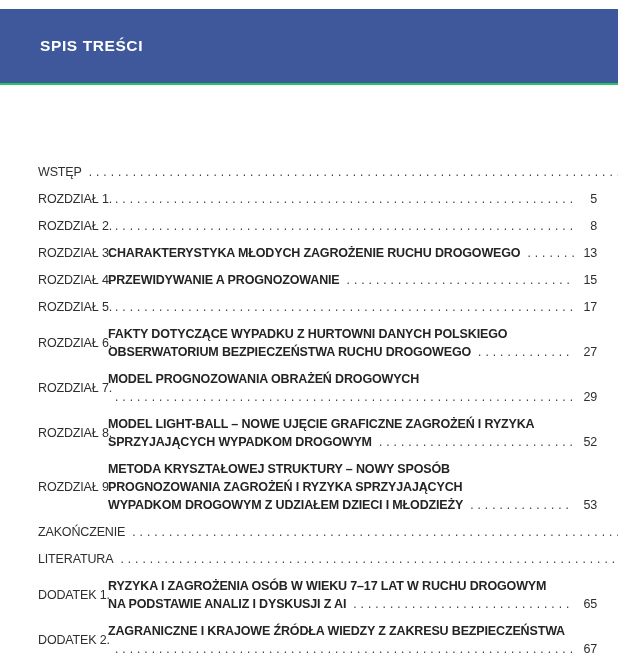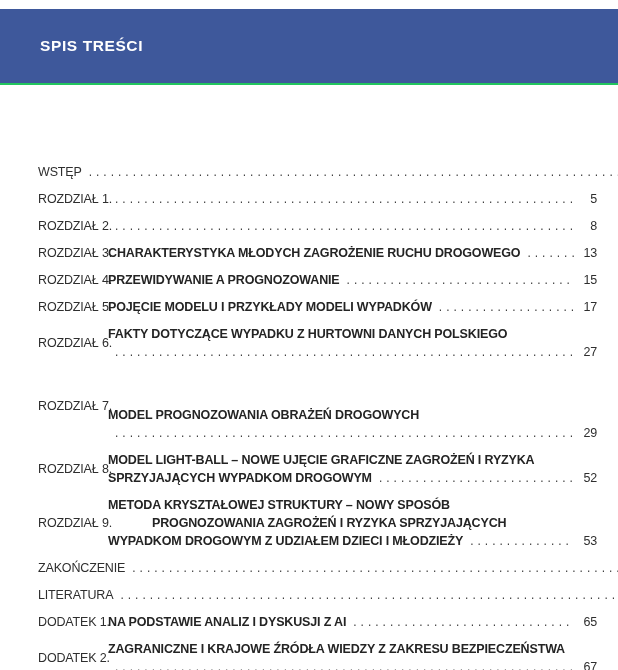--- a/index.html
+++ b/index.html
@@ -143,40 +143,40 @@
           <span class="toc-title">PRZEWIDYWANIE A PROGNOZOWANIE</span>
           <span class="dots">................................................................................................................................................................</span>
           <span class="page">15</span>
         </span>
       </span>
     </div>
     <div class="toc-entry chapter">
       <span class="toc-label">ROZDZIAŁ 5.</span>
       <span class="toc-body">
         <span class="toc-line">
-          <span class="toc-title">POJĘCIE MODELU I PRZYKŁADY MODELI WYPADKÓW</span>
           <span class="dots">................................................................................................................................................................</span>
           <span class="page">17</span>
         </span>
       </span>
     </div>
     <div class="toc-entry chapter">
       <span class="toc-label">ROZDZIAŁ 6.</span>
       <span class="toc-body">
         <span class="toc-title" style="display: block;">FAKTY DOTYCZĄCE WYPADKU Z HURTOWNI DANYCH POLSKIEGO</span>
         <span class="toc-line">
+          <span class="toc-title">OBSERWATORIUM BEZPIECZEŃSTWA RUCHU DROGOWEGO</span>
           <span class="dots">................................................................................................................................................................</span>
           <span class="page">27</span>
         </span>
       </span>
     </div>
     <div class="toc-entry chapter">
       <span class="toc-label">ROZDZIAŁ 7.</span>
       <span class="toc-body">
-        <span class="toc-title" style="display: block; margin-top: 36px;">MODEL PROGNOZOWANIA OBRAŻEŃ DROGOWYCH</span>
+        <span class="toc-title" style="display: block;">MODEL PROGNOZOWANIA OBRAŻEŃ DROGOWYCH</span>
         <span class="toc-line">
           <span class="dots">................................................................................................................................................................</span>
           <span class="page">29</span>
         </span>
       </span>
     </div>
     <div class="toc-entry chapter">
       <span class="toc-label">ROZDZIAŁ 8.</span>
       <span class="toc-body">
         <span class="toc-title" style="display: block;">MODEL LIGHT-BALL – NOWE UJĘCIE GRAFICZNE ZAGROŻEŃ I RYZYKA</span>
@@ -184,21 +184,21 @@
           <span class="toc-title">SPRZYJAJĄCYCH WYPADKOM DROGOWYM</span>
           <span class="dots">................................................................................................................................................................</span>
           <span class="page">52</span>
         </span>
       </span>
     </div>
     <div class="toc-entry chapter">
       <span class="toc-label">ROZDZIAŁ 9.</span>
       <span class="toc-body">
         <span class="toc-title" style="display: block;">METODA KRYSZTAŁOWEJ STRUKTURY – NOWY SPOSÓB</span>
-        <span class="toc-title" style="display: block; padding-left: 44px;">PROGNOZOWANIA ZAGROŻEŃ I RYZYKA SPRZYJAJĄCYCH</span>
+        <span class="toc-title" style="display: block;">PROGNOZOWANIA ZAGROŻEŃ I RYZYKA SPRZYJAJĄCYCH</span>
         <span class="toc-line">
           <span class="toc-title">WYPADKOM DROGOWYM Z UDZIAŁEM DZIECI I MŁODZIEŻY</span>
           <span class="dots">................................................................................................................................................................</span>
           <span class="page">53</span>
         </span>
       </span>
     </div>
     <div class="toc-entry plain">
       <span class="toc-line">
         <span class="toc-title">ZAKOŃCZENIE</span>
@@ -207,20 +207,21 @@
     </div>
     <div class="toc-entry plain">
       <span class="toc-line">
         <span class="toc-title">LITERATURA</span>
         <span class="dots">................................................................................................................................................................</span>
       </span>
     </div>
     <div class="toc-entry chapter">
       <span class="toc-label">DODATEK 1.</span>
       <span class="toc-body">
+        <span class="toc-title" style="display: block;">RYZYKA I ZAGROŻENIA OSÓB W WIEKU 7–17 LAT W RUCHU DROGOWYM</span>
         <span class="toc-line">
           <span class="toc-title">NA PODSTAWIE ANALIZ I DYSKUSJI Z AI</span>
           <span class="dots">................................................................................................................................................................</span>
           <span class="page">65</span>
         </span>
       </span>
     </div>
     <div class="toc-entry chapter">
       <span class="toc-label">DODATEK 2.</span>
       <span class="toc-body">

